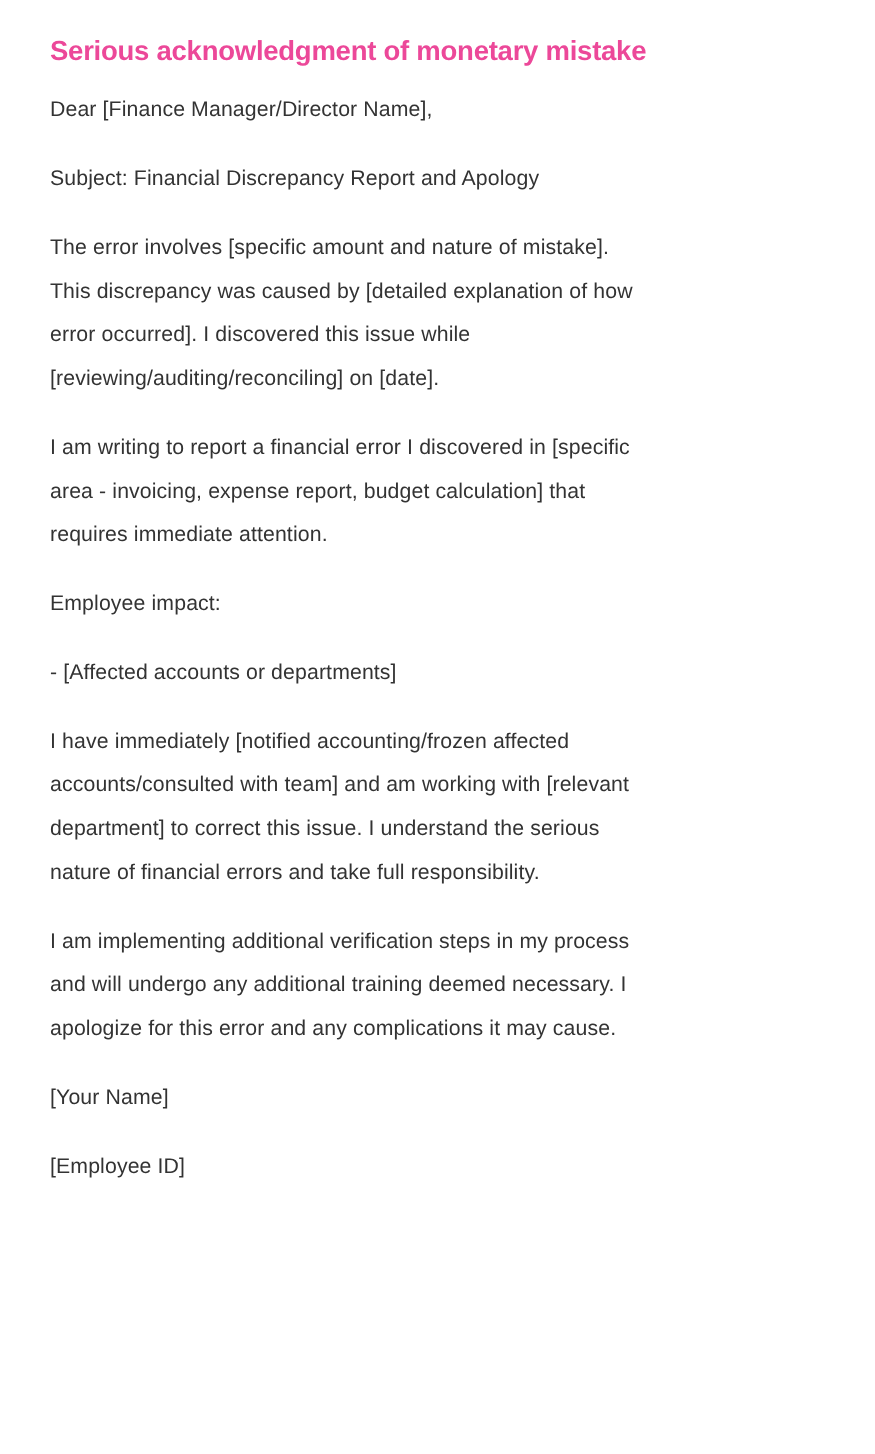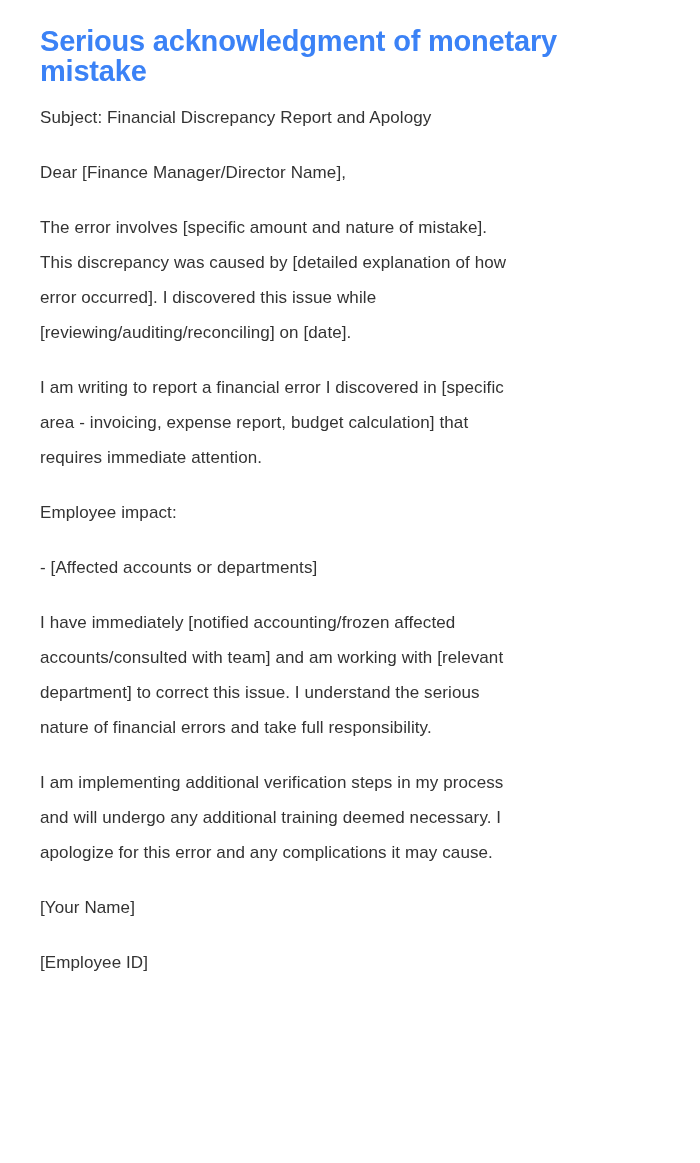--- a/index.html
+++ b/index.html
@@ -13,46 +13,46 @@
     font-family: "Liberation Sans", "DejaVu Sans", sans-serif;
     overflow: hidden;
   }
   .doc {
     box-sizing: border-box;
     width: 700px;
     padding: 26px 40px 0 40px;
   }
   .doc h1 {
     margin: 0 0 14px 0;
-    font-size: 29px;
+    font-size: 22px;
     line-height: 30px;
     font-weight: 700;
-    color: #3b82f6;
+    color: #ec4899;
     letter-spacing: -0.2px;
   }
   .doc p {
     margin: 0 0 20px 0;
     font-size: 17px;
     line-height: 35px;
     font-weight: 400;
     color: #333333;
     letter-spacing: 0.1px;
     white-space: pre-line; 
     max-width: 620px;
   }
 </style>
 </head>
 <body>
 
 <main class="doc">
   <h1>Serious acknowledgment of monetary mistake</h1>
 
+  <p>Dear [Finance Manager/Director Name],</p>
+
   <p>Subject: Financial Discrepancy Report and Apology</p>
-
-  <p>Dear [Finance Manager/Director Name],</p>
 
   <p>The error involves [specific amount and nature of mistake].
 This discrepancy was caused by [detailed explanation of how
 error occurred]. I discovered this issue while
 [reviewing/auditing/reconciling] on [date].</p>
 
   <p>I am writing to report a financial error I discovered in [specific
 area - invoicing, expense report, budget calculation] that
 requires immediate attention.</p>
 

